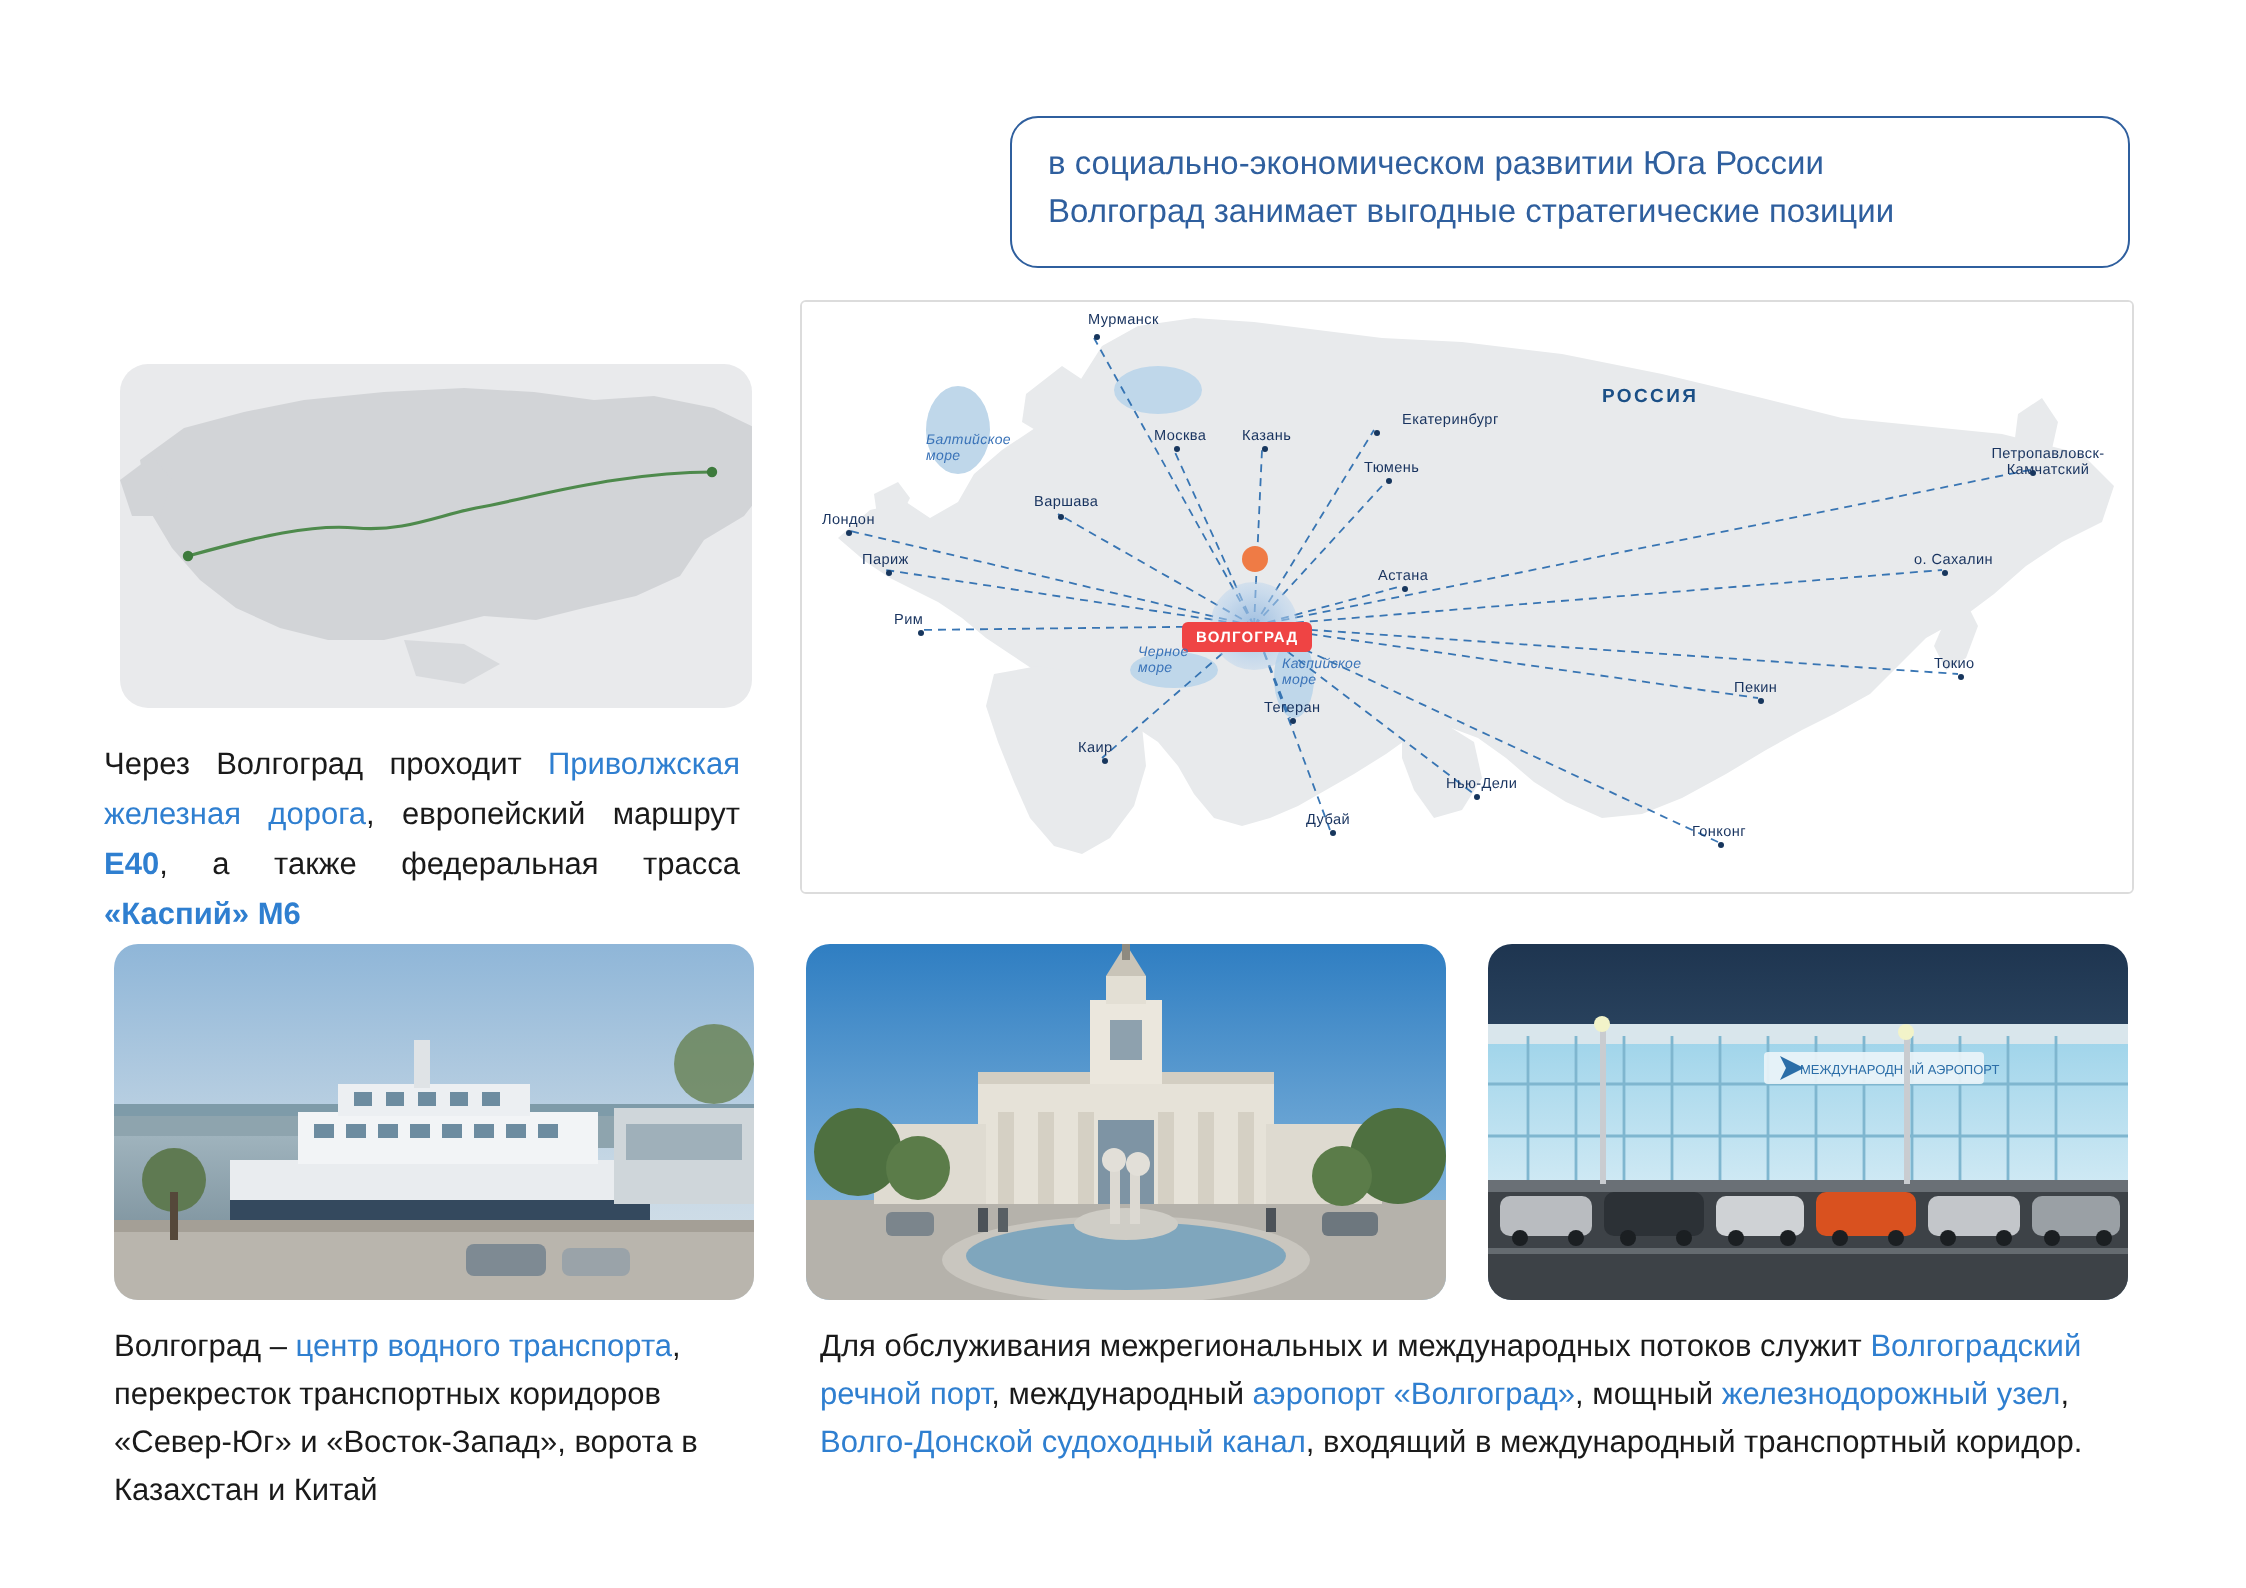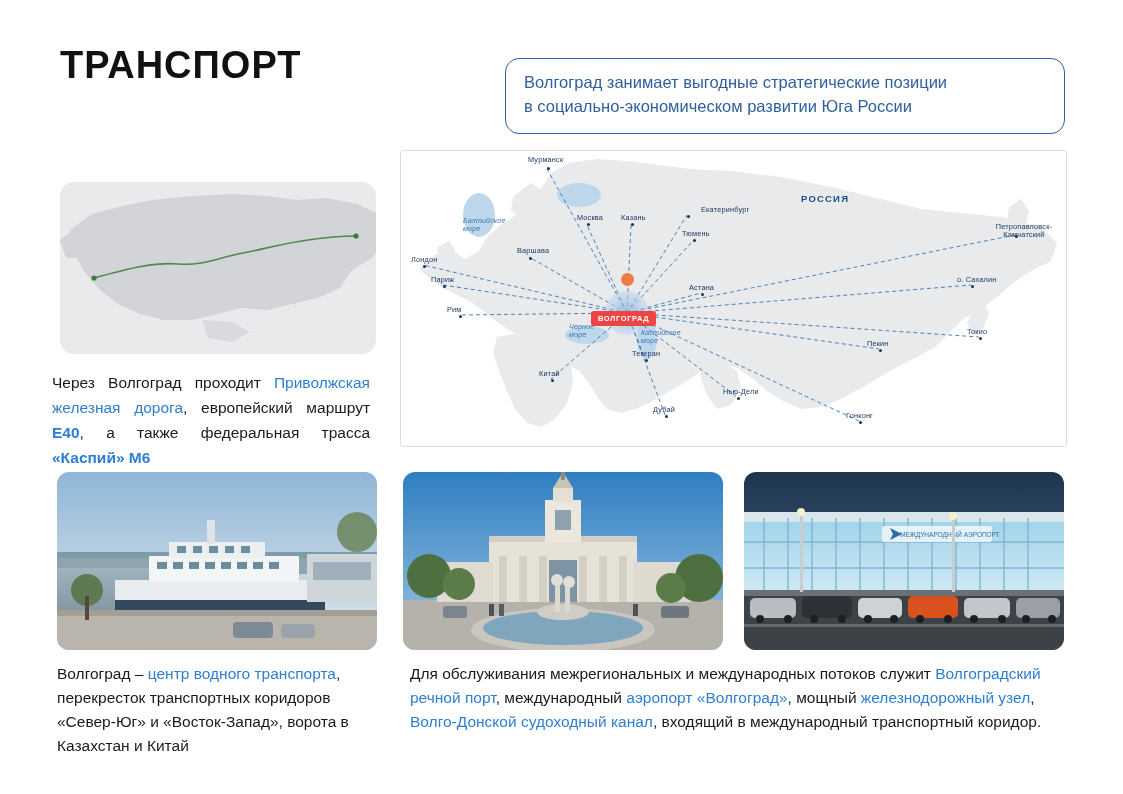--- a/index.html
+++ b/index.html
@@ -183,25 +183,24 @@
     font-size: 15.5px;
     line-height: 1.55;
     color: #1a1a1a;
   }
 </style>
 </head>
 <body>
 
 <div class="slide">
 
-  <div class="title">ТРАНСПОРТ</div>
 
   <div class="callout">
+    <p>в социально-экономическом развитии Юга России</p>
     <p>Волгоград занимает выгодные стратегические позиции</p>
-    <p>в социально-экономическом развитии Юга России</p>
   </div>
 
   <div class="mini-map">
     <svg class="landmass" viewBox="0 0 340 200">
       <path d="M18,60 L40,44 L70,36 L100,30 L140,26 L180,24 L215,26 L245,30 L275,28 L305,34 L330,46
                L334,70 L320,88 L300,100 L288,118 L266,128 L240,134 L216,140 L190,138 L166,144
                L140,150 L112,150 L88,144 L66,134 L48,120 L34,104 L22,84 Z" fill="#d2d4d7"></path>
       <path d="M8,70 L24,58 L34,70 L28,88 L14,88 Z" fill="#d2d4d7"></path>
       <path d="M150,150 L180,152 L198,162 L180,172 L156,168 Z" fill="#d8dadd"></path>
     </svg>
@@ -273,21 +272,21 @@
     <div class="vlg-core" style="left:220px; top:122px;"></div>
     <div class="vlg-badge" style="left:190px; top:160px;">ВОЛГОГРАД</div>
 
     <div class="map-country" style="left:400px; top:42px;">РОССИЯ</div>
 
     <div class="map-label sea" style="left:62px; top:66px; width:40px; white-space:normal; line-height:1.1;">Балтийское море</div>
     <div class="map-label sea" style="left:168px; top:172px; width:42px; white-space:normal; line-height:1.1;">Черное море</div>
     <div class="map-label sea" style="left:240px; top:178px; width:34px; white-space:normal; line-height:1.1;">Каспийское море</div>
 
     <div class="city-dot" style="left:146px; top:16px;"></div>
-    <div class="map-label" style="left:127px; top:4px;">Мурманск</div>
+    <div class="map-label" style="left:143px; top:4px;">Мурманск</div>
 
     <div class="city-dot" style="left:186px; top:72px;"></div>
     <div class="map-label" style="left:176px; top:62px;">Москва</div>
 
     <div class="city-dot" style="left:230px; top:72px;"></div>
     <div class="map-label" style="left:220px; top:62px;">Казань</div>
 
     <div class="city-dot" style="left:286px; top:64px;"></div>
     <div class="map-label" style="left:268px; top:54px;padding-left:32px;">Екатеринбург</div>
 
@@ -300,21 +299,21 @@
     <div class="city-dot" style="left:22px; top:114px;"></div>
     <div class="map-label" style="left:10px; top:104px;">Лондон</div>
 
     <div class="city-dot" style="left:42px; top:134px;"></div>
     <div class="map-label" style="left:30px; top:124px;">Париж</div>
 
     <div class="city-dot" style="left:58px; top:164px;"></div>
     <div class="map-label" style="left:46px; top:154px;text-align:center;">Рим</div>
 
     <div class="city-dot" style="left:150px; top:228px;"></div>
-    <div class="map-label" style="left:138px; top:218px;">Китай</div>
+    <div class="map-label" style="left:138px; top:218px;">Каир</div>
 
     <div class="city-dot" style="left:244px; top:208px;"></div>
     <div class="map-label" style="left:231px; top:198px;">Тегеран</div>
 
     <div class="city-dot" style="left:264px; top:264px;"></div>
     <div class="map-label" style="left:252px; top:254px;">Дубай</div>
 
     <div class="city-dot" style="left:300px; top:142px;"></div>
     <div class="map-label" style="left:288px; top:132px;">Астана</div>
 

